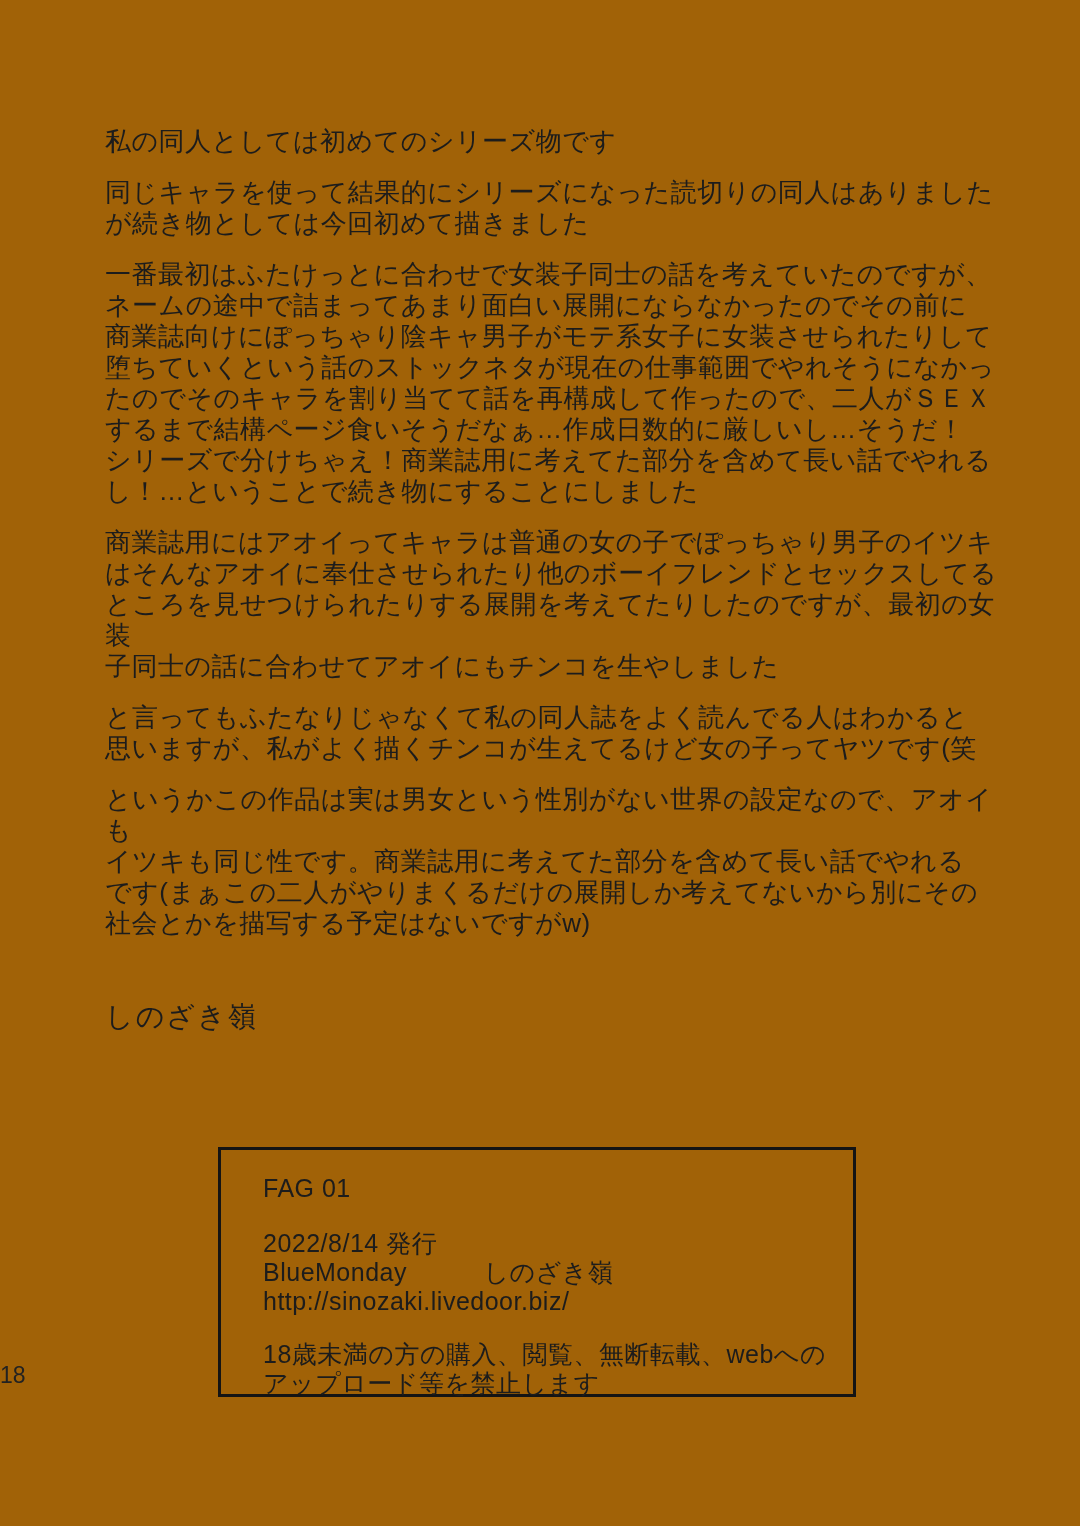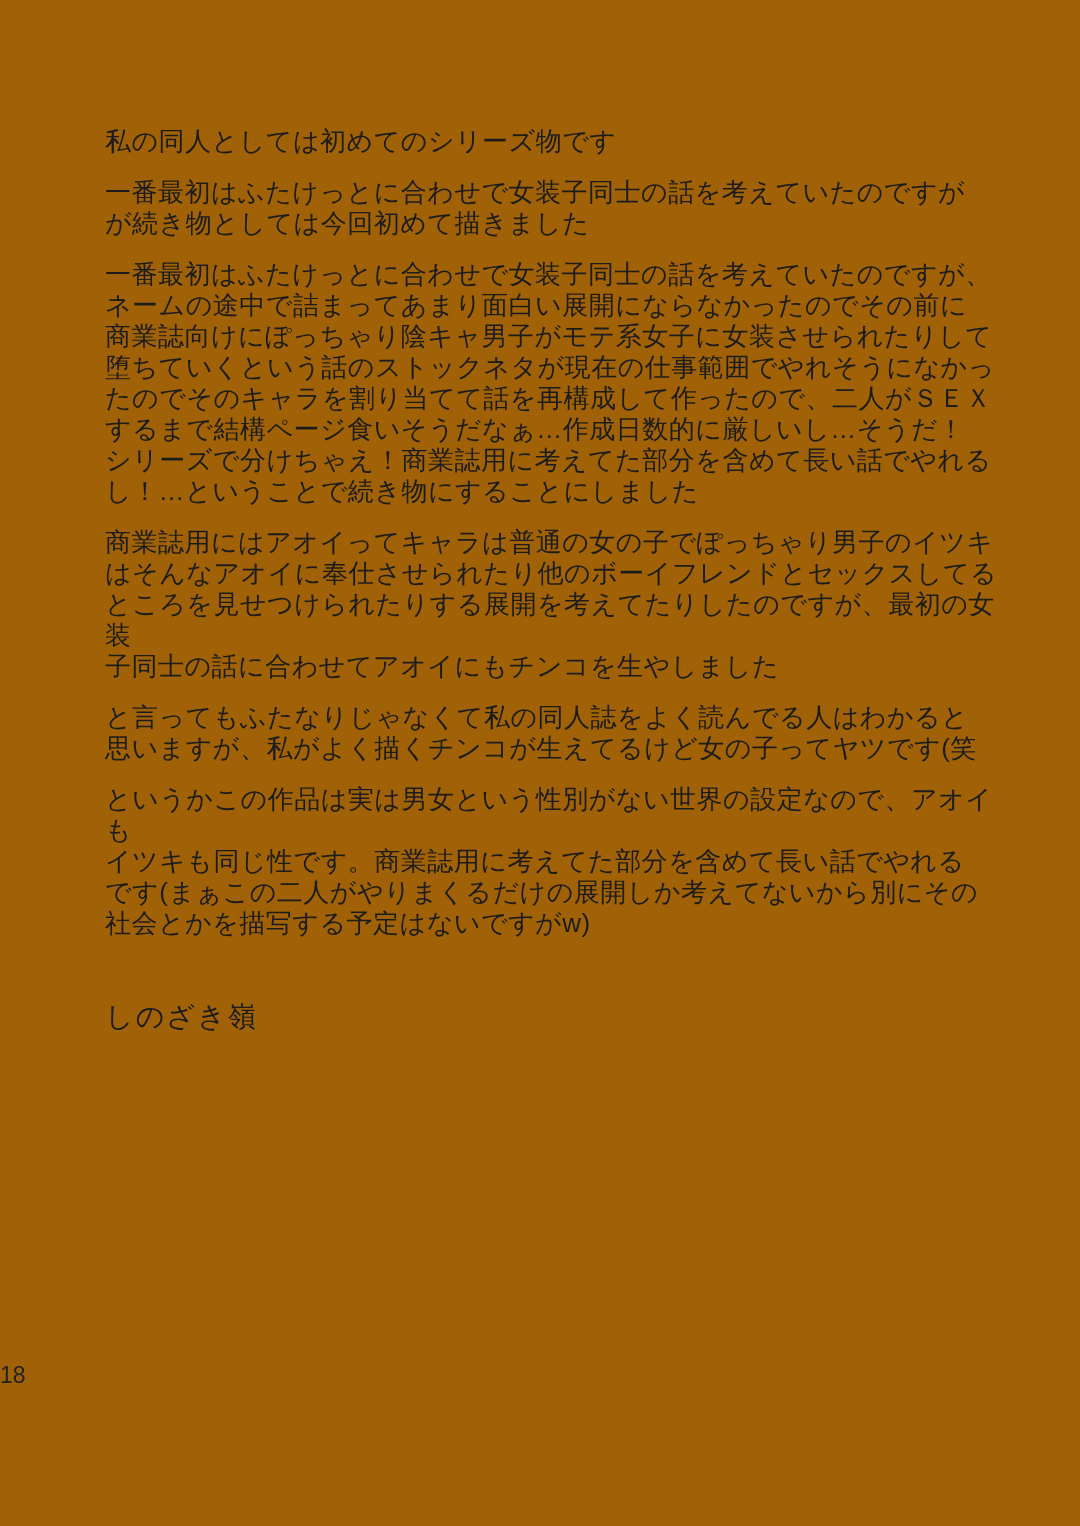--- a/index.html
+++ b/index.html
@@ -81,21 +81,21 @@
     color: #222222;
   }
 </style>
 </head>
 <body>
 
 <div class="page">
 
   <div class="afterword">
     <p>私の同人としては初めてのシリーズ物です</p>
-    <p>一番最初はふたけっとに合わせで女装子同士の話を考えていたのですが
+    <p>同じキャラを使って結果的にシリーズになった読切りの同人はありました
 が続き物としては今回初めて描きました</p>
     <p class="gap-lg">一番最初はふたけっとに合わせで女装子同士の話を考えていたのですが、
 ネームの途中で詰まってあまり面白い展開にならなかったのでその前に
 商業誌向けにぽっちゃり陰キャ男子がモテ系女子に女装させられたりして
 堕ちていくという話のストックネタが現在の仕事範囲でやれそうになかっ
 たのでそのキャラを割り当てて話を再構成して作ったので、二人がＳＥＸ
 するまで結構ページ食いそうだなぁ…作成日数的に厳しいし…そうだ！
 シリーズで分けちゃえ！商業誌用に考えてた部分を含めて長い話でやれる
 し！…ということで続き物にすることにしました</p>
     <p>商業誌用にはアオイってキャラは普通の女の子でぽっちゃり男子のイツキ
@@ -107,16 +107,26 @@
     <p>というかこの作品は実は男女という性別がない世界の設定なので、アオイも
 イツキも同じ性です。商業誌用に考えてた部分を含めて長い話でやれる
 です(まぁこの二人がやりまくるだけの展開しか考えてないから別にその
 社会とかを描写する予定はないですがw)</p>
   </div>
 
   <div class="signature">
     <span class="signature-inner">しのざき嶺</span>
   </div>
 
+  <div class="colophon">
+    <div class="fag-title">FAG 01</div>
+    <div class="pub-block">
+      <div>2022/8/14 発行</div>
+      <div>BlueMonday　　　しのざき嶺</div>
+      <div>http://sinozaki.livedoor.biz/</div>
+    </div>
+    <div class="warning">18歳未満の方の購入、閲覧、無断転載、webへの
+アップロード等を禁止します</div>
+  </div>
 
   <div class="page-number">18</div>
 
 </div>
 
 </body></html>

